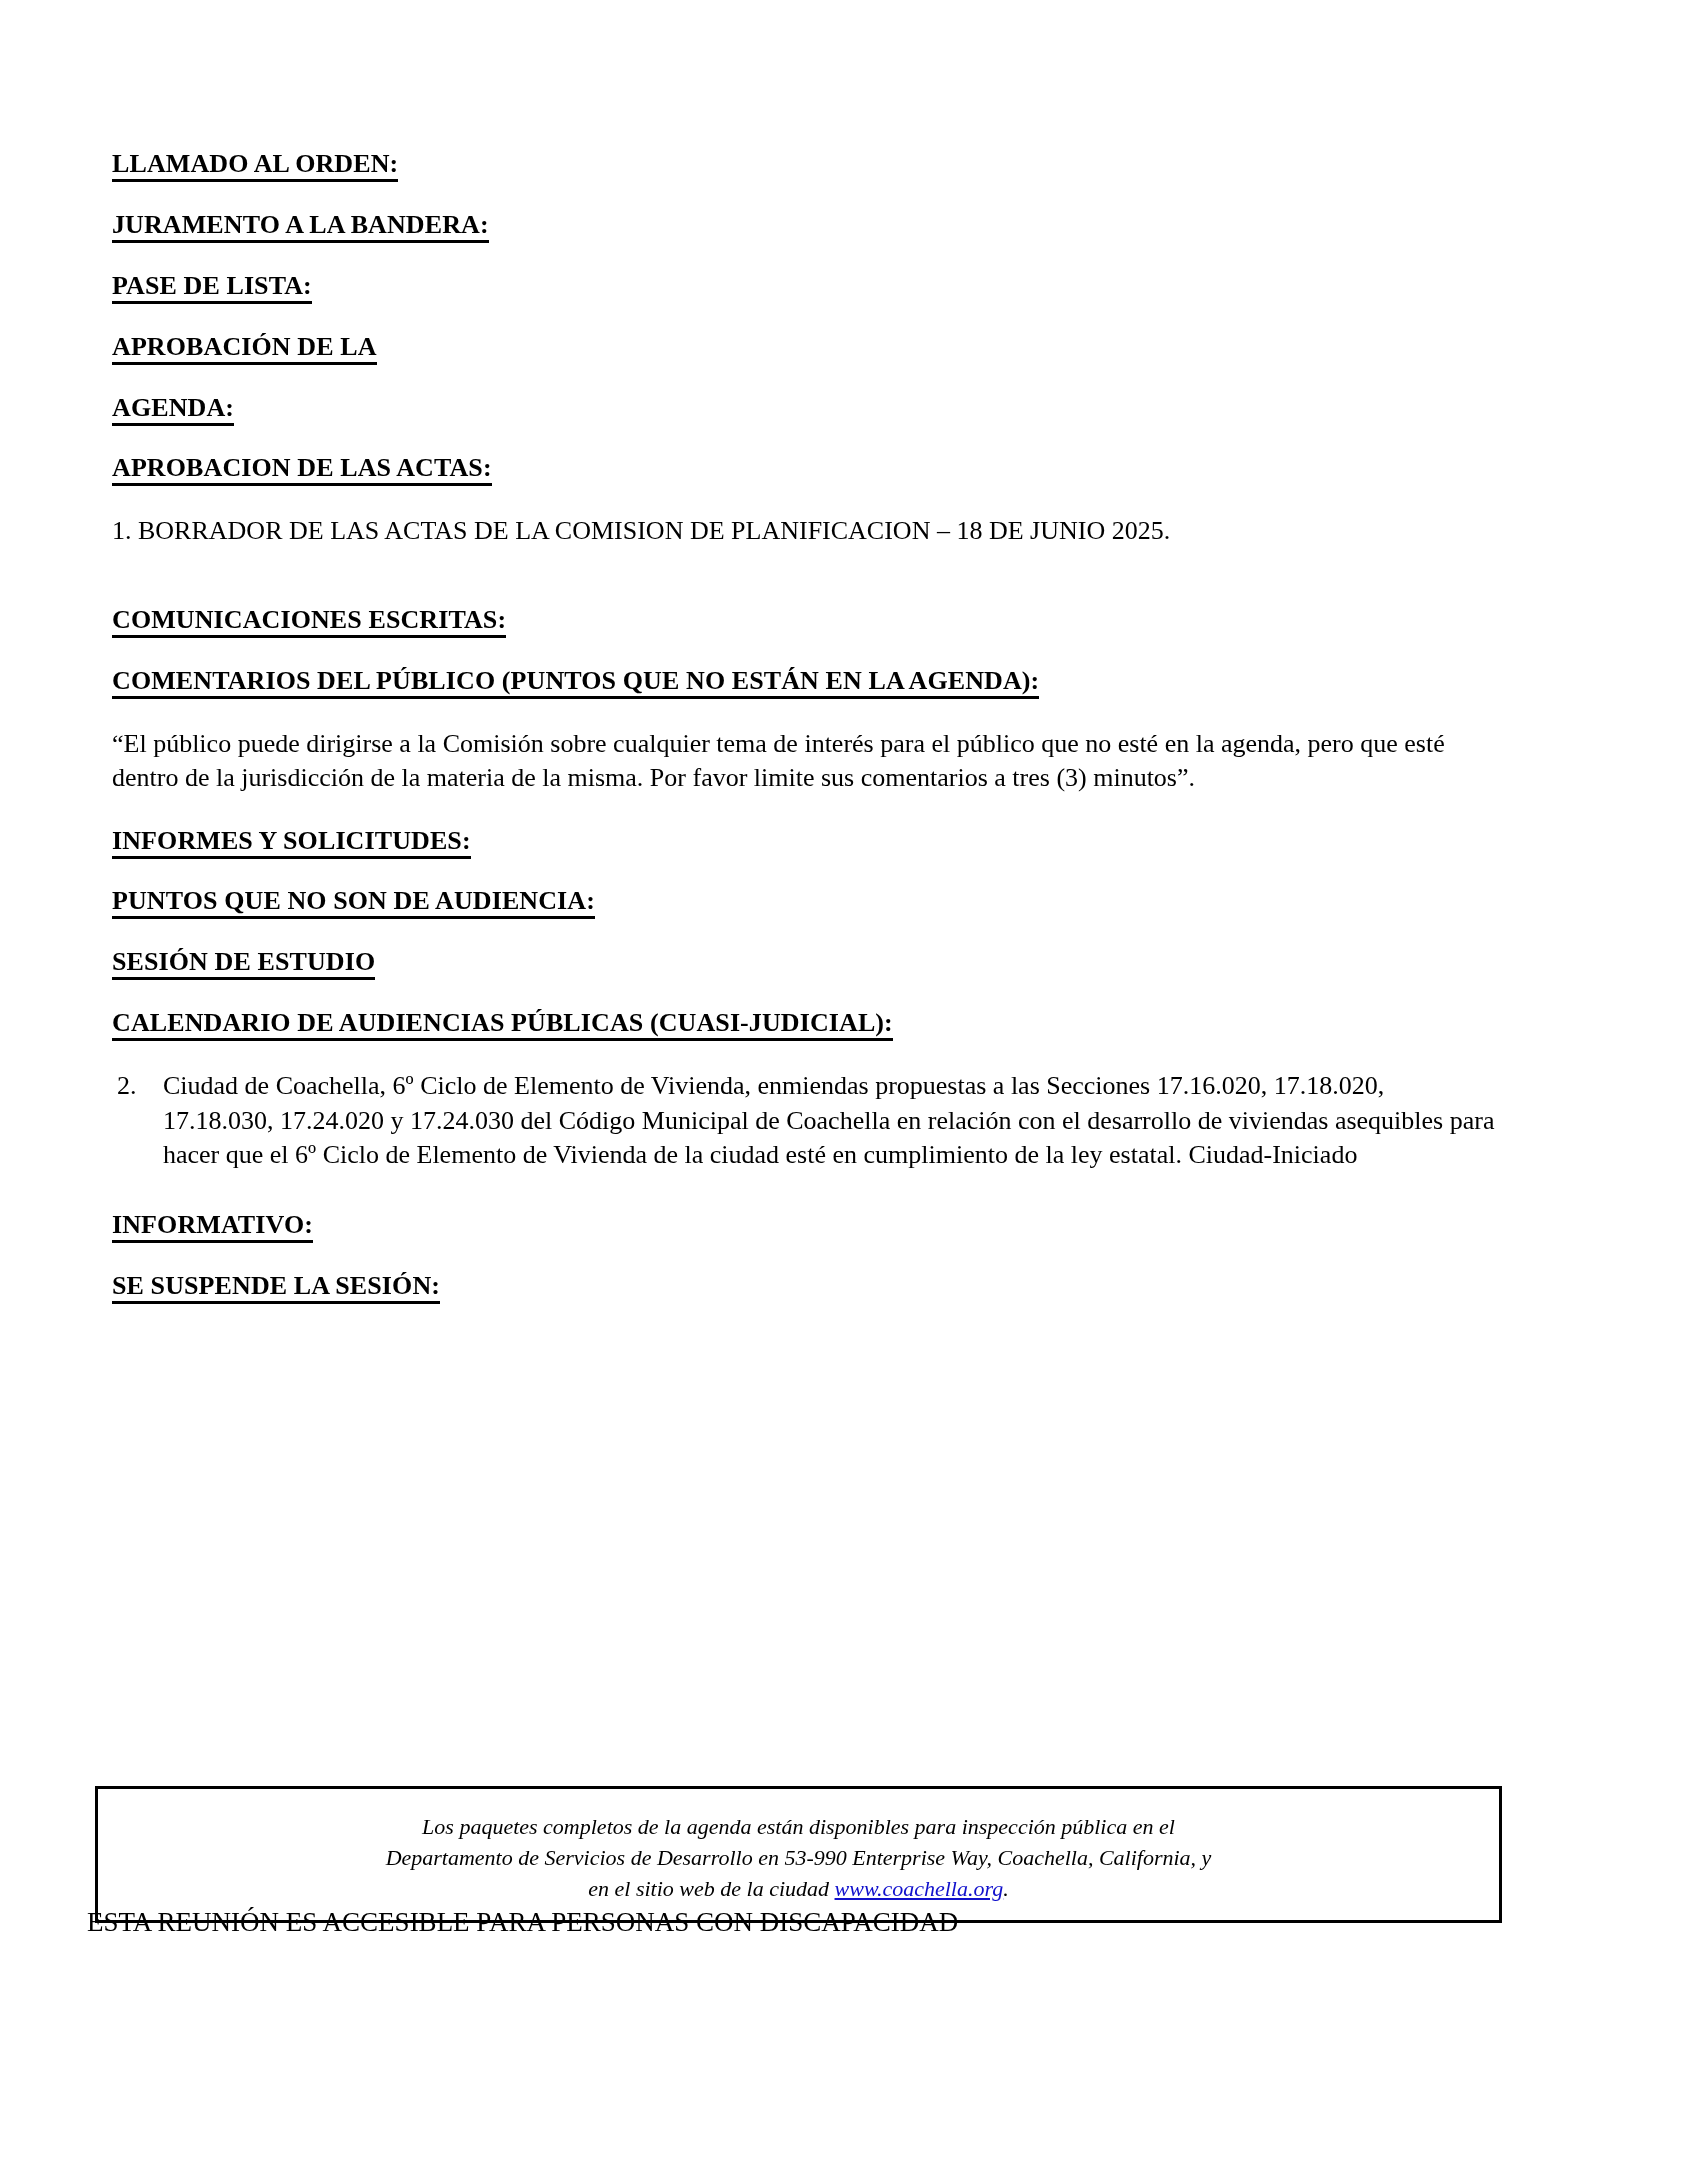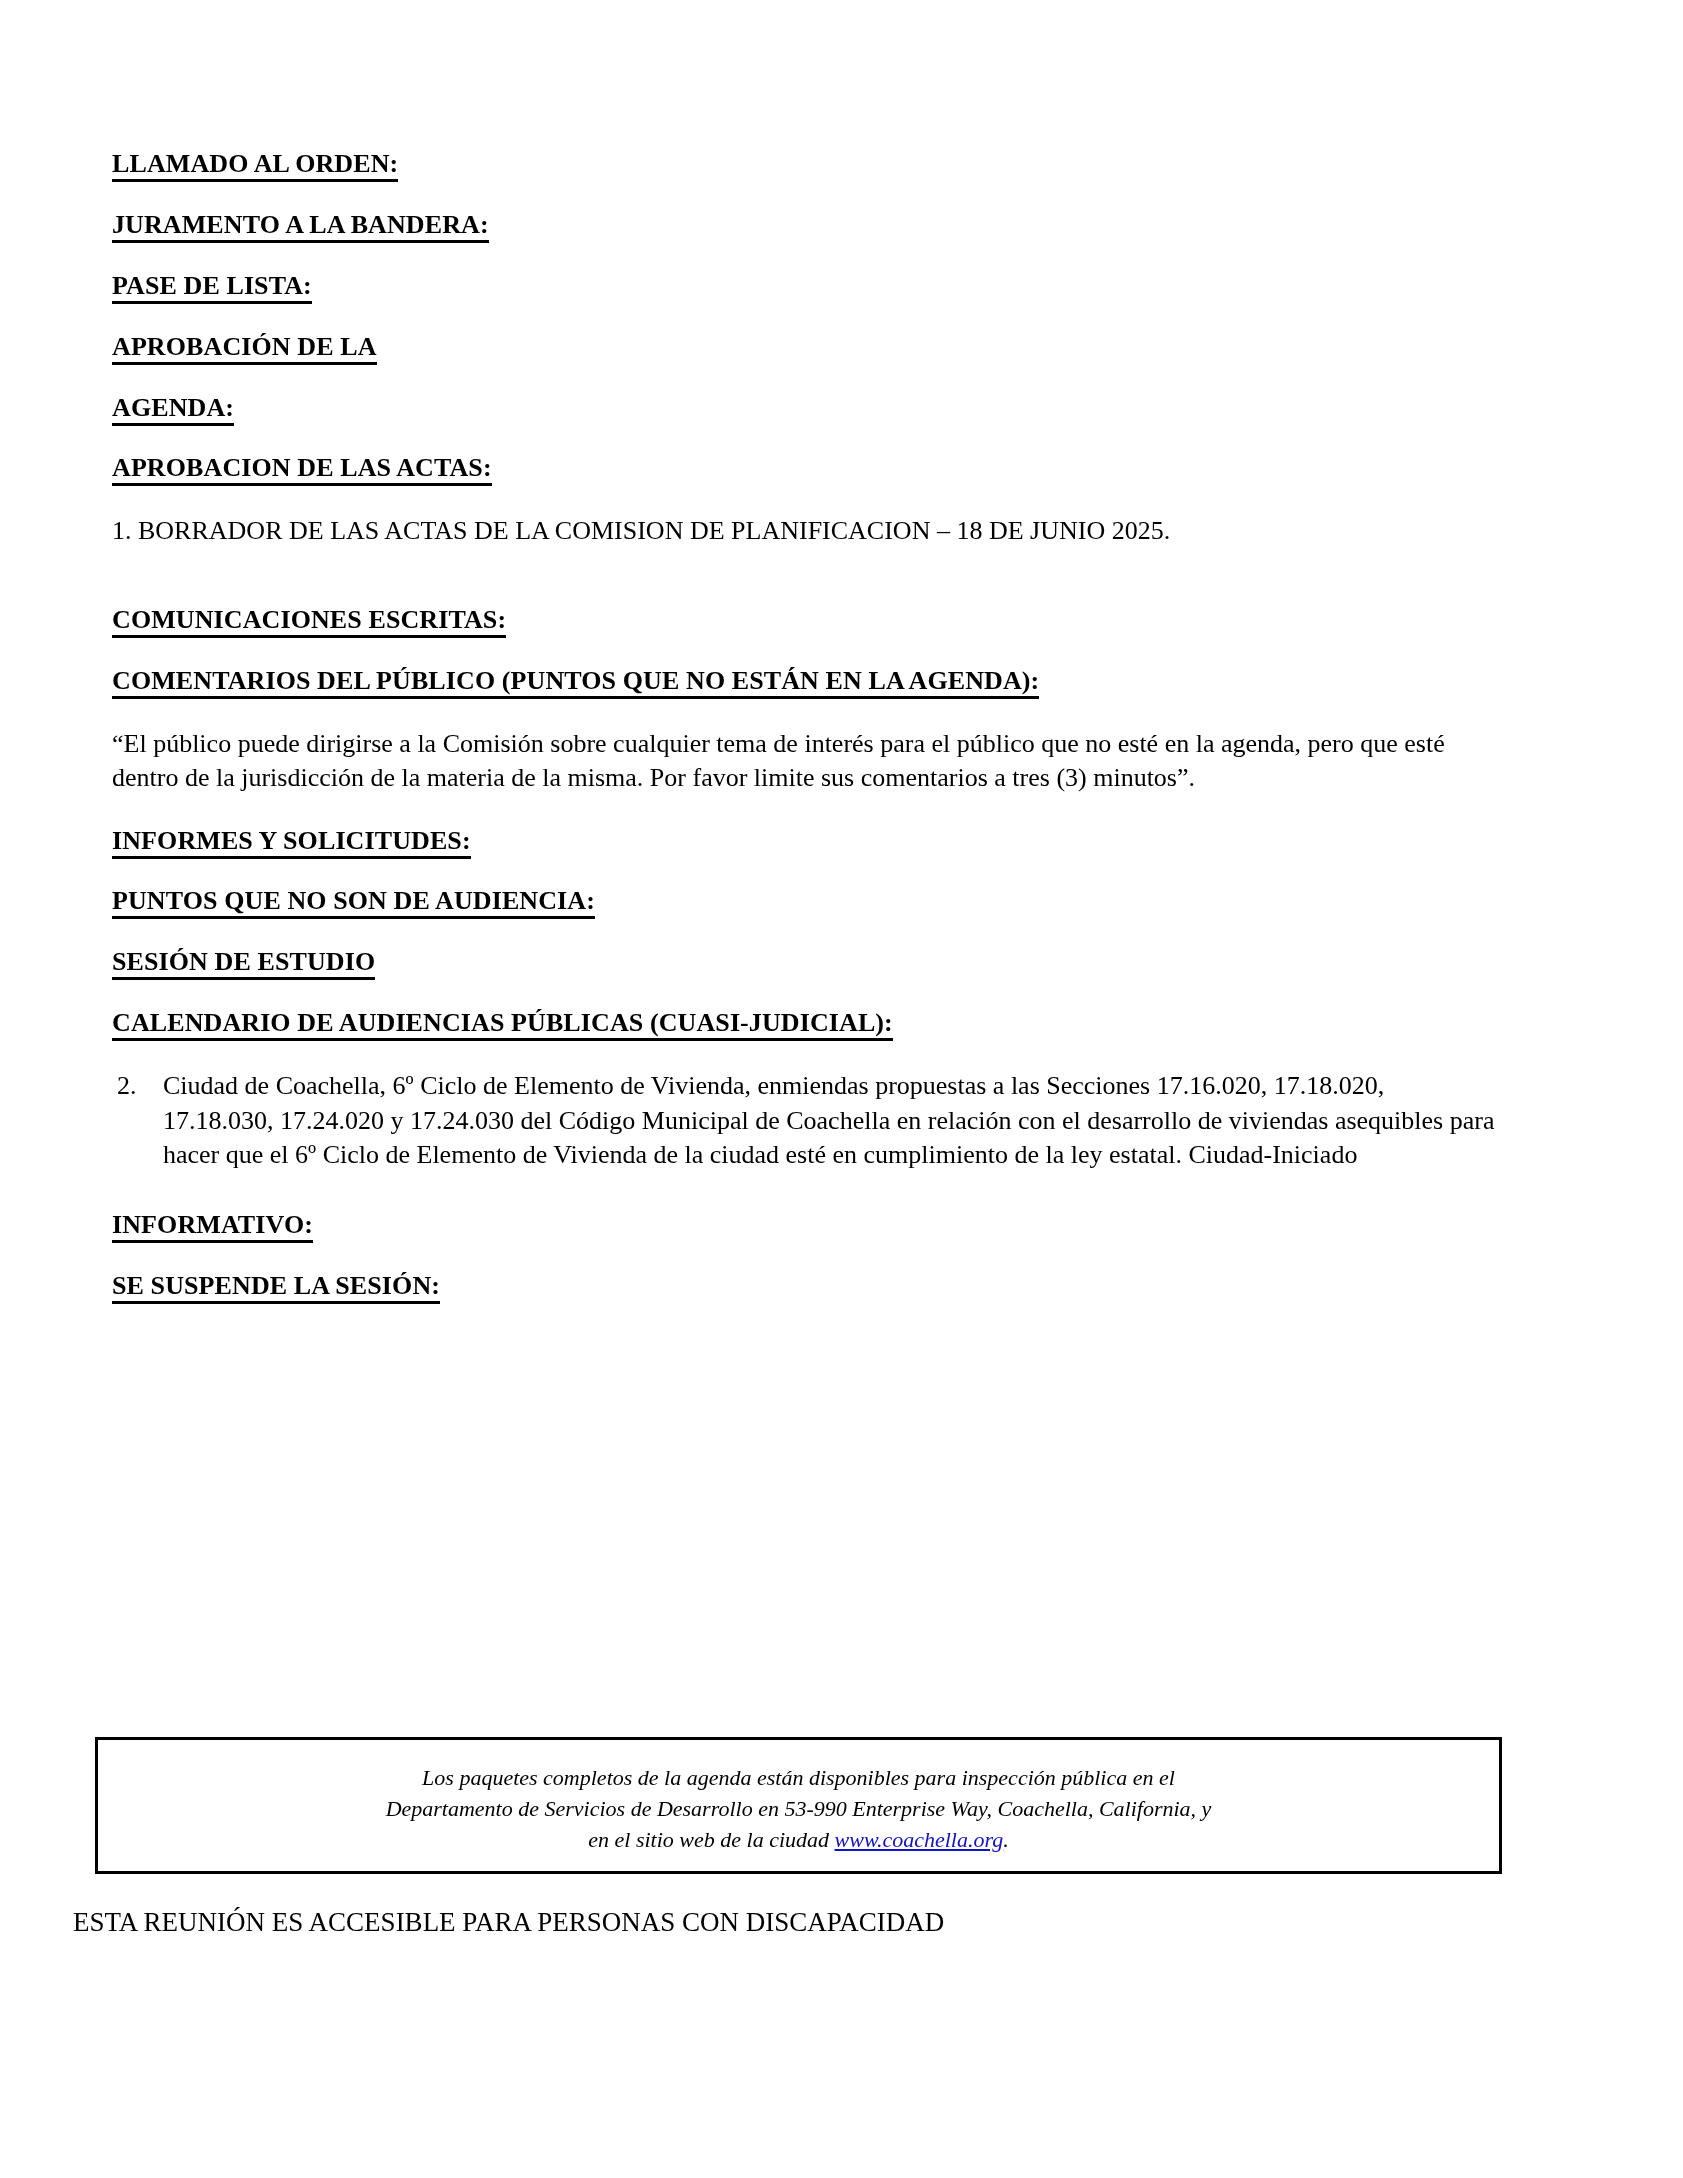--- a/index.html
+++ b/index.html
@@ -70,21 +70,21 @@
   .list-item .marker {
     position: absolute;
     left: 5px;
     top: 0;
   }
 
   
   .footer-box {
     position: absolute;
     left: 95px;
-    top: 1737px;
+    top: 1786px;
     width: 1407px;
     height: 137px;
     border: 3px solid #000;
     box-sizing: border-box;
     display: flex;
     flex-direction: column;
     align-items: center;
     justify-content: center;
     padding-top: 6px;
   }
@@ -96,21 +96,21 @@
     white-space: nowrap;
   }
   .footer-link {
     color: #1111cc;
     text-decoration: underline;
     font-style: italic;
   }
 
   .accessibility {
     position: absolute;
-    left: 73px;
+    left: 87px;
     top: 1906px;
     font-size: 27px;
     line-height: 1.2;
     white-space: nowrap;
   }
 </style>
 </head>
 <body>
 
 <div class="page">

